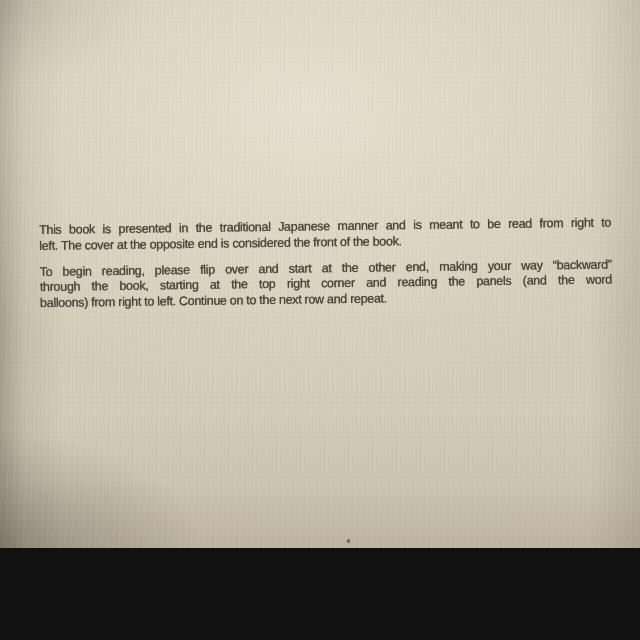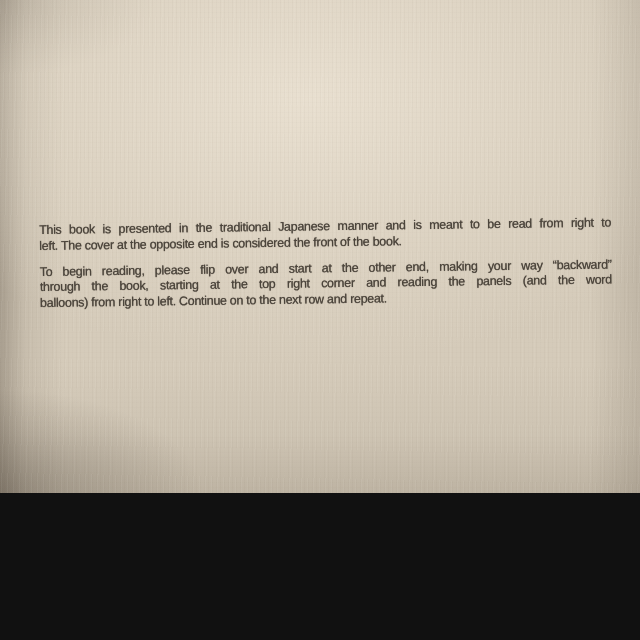--- a/index.html
+++ b/index.html
@@ -9,21 +9,21 @@
   }
   body {
     width: 640px;
     height: 640px;
     overflow: hidden;
   }
   
   .photo {
     position: relative;
     width: 640px;
-    height: 493px;
+    height: 548px;
     overflow: hidden;
     background:
       
       radial-gradient(95% 75% at 48% 20%, rgba(236,227,212,0.85) 0%, rgba(233,224,208,0.35) 45%, rgba(233,224,208,0) 72%),
       
       radial-gradient(45% 30% at 0% 100%, rgba(60,52,43,0.30) 0%, rgba(60,52,43,0) 70%),
       
       radial-gradient(35% 22% at 0% 0%, rgba(60,52,43,0.18) 0%, rgba(60,52,43,0) 70%),
       
       linear-gradient(90deg, rgba(82,72,60,0.34) 0%, rgba(82,72,60,0.10) 4%, rgba(82,72,60,0) 10%),

